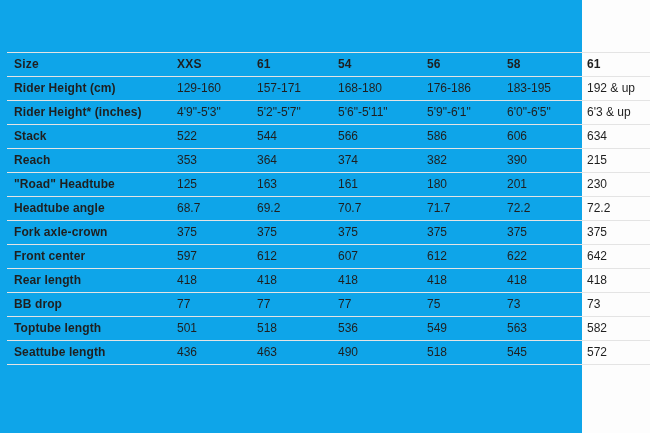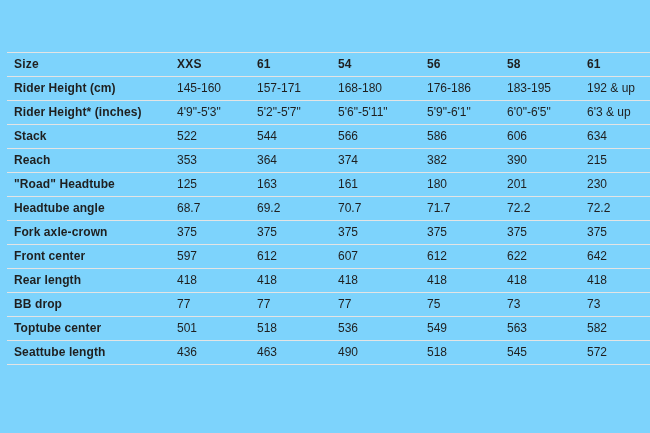--- a/index.html
+++ b/index.html
@@ -4,22 +4,22 @@
 <style>
   * { margin: 0; padding: 0; box-sizing: border-box; }
   html, body {
     width: 650px; height: 433px;
     background: #fdfdfd;
     font-family: "Liberation Sans", sans-serif;
     overflow: hidden;
   }
   .page {
     position: relative;
-    width: 650px; height: 433px;
-    background: #7dd3fc;
+    width: 582px; height: 433px;
+    background: #0ea5e9;
   }
   table.geo {
     position: absolute;
     top: 52px; left: 7px;
     width: 643px;
     border-collapse: collapse;
     table-layout: fixed;
     border-top: 1px solid #e4e4e4;
   }
   table.geo tr {
@@ -61,21 +61,21 @@
           <th scope="col">61</th>
           <th scope="col">54</th>
           <th scope="col">56</th>
           <th scope="col">58</th>
           <th scope="col">61</th>
         </tr>
     </thead>
     <tbody>
         <tr>
           <th scope="row">Rider Height (cm)</th>
-          <td>145-160</td>
+          <td>129-160</td>
           <td>157-171</td>
           <td>168-180</td>
           <td>176-186</td>
           <td>183-195</td>
           <td>192 &amp; up</td>
         </tr>
         <tr>
           <th scope="row">Rider Height* (inches)</th>
           <td>4'9"-5'3"</td>
           <td>5'2"-5'7"</td>
@@ -150,21 +150,21 @@
         <tr>
           <th scope="row">BB drop</th>
           <td>77</td>
           <td>77</td>
           <td>77</td>
           <td>75</td>
           <td>73</td>
           <td>73</td>
         </tr>
         <tr>
-          <th scope="row">Toptube center</th>
+          <th scope="row">Toptube length</th>
           <td>501</td>
           <td>518</td>
           <td>536</td>
           <td>549</td>
           <td>563</td>
           <td>582</td>
         </tr>
         <tr>
           <th scope="row">Seattube length</th>
           <td>436</td>

